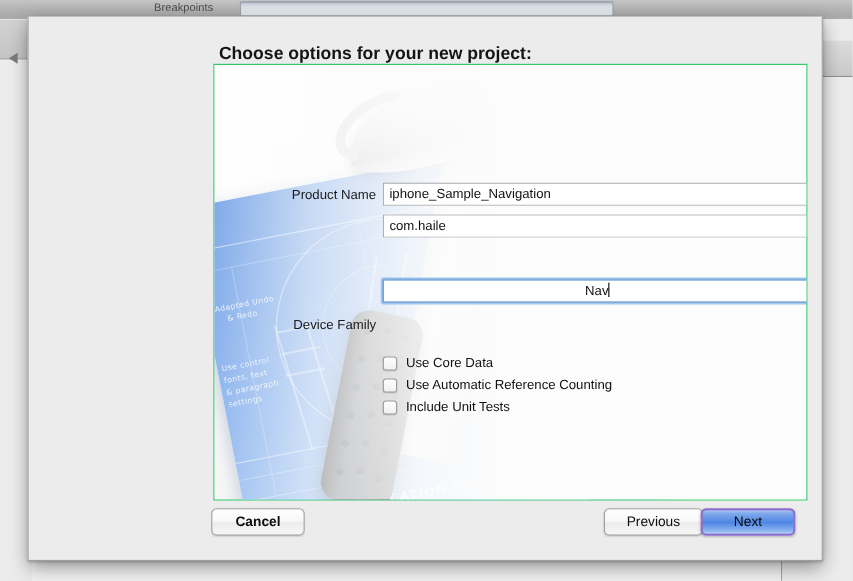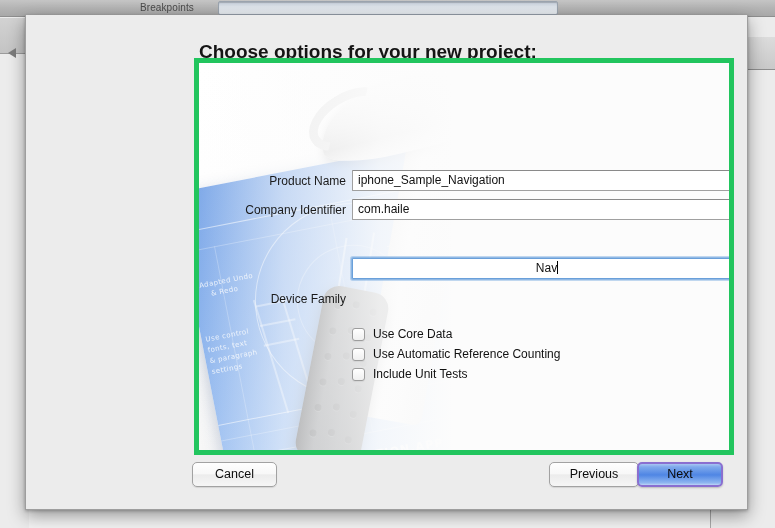--- a/index.html
+++ b/index.html
@@ -68,29 +68,29 @@
   #sheet {
     position: absolute; left: 25px; top: 15px;
     width: 723px; height: 495px;
     background: #ececec;
     border: 1px solid #9e9e9e;
     border-top: none;
     box-shadow: 0 6px 16px rgba(0,0,0,.38), 0 1px 3px rgba(0,0,0,.25);
   }
   #sheet-title {
     position: absolute; left: 173px; top: 26px;
-    font-size: 19px; font-weight: bold; color: #141414;
+    font-size: 16px; font-weight: bold; color: #141414;
   }
 
   
   #panel {
     position: absolute; left: 168px; top: 43px;
     width: 540px; height: 397px;
     background: #fcfcfc;
-    border: 5px solid #22c55e;
+    border: 1px solid #22c55e;
     overflow: hidden;
   }
   #panel-inner {
     position: absolute; inset: 0;
     background: linear-gradient(to bottom, #ffffff 0%, #fdfdfd 55%, #f7f7f7 100%);
   }
 
   
   #blueprint {
     position: absolute; left: 2px; top: 90px;
@@ -250,21 +250,21 @@
   .btn {
     position: absolute; height: 25px;
     background: linear-gradient(to bottom, #fefefe 0%, #f8f8f8 46%, #ececec 52%, #f6f6f6 100%);
     border: 1px solid #a2a2a2;
     border-radius: 5px;
     font-size: 12.5px; color: #0d0d0d;
     line-height: 23px; text-align: center;
     font-family: "Liberation Sans", sans-serif;
     box-shadow: 0 1px 1px rgba(0,0,0,.10);
   }
-  #btn-cancel { left: 166px; top: 447px; width: 85px; }
+  #btn-cancel { left: 166px; top: 447px; width: 85px; font-weight: bold; }
   #btn-previous { left: 523px; top: 447px; width: 90px; }
   #btn-next {
     left: 611px; top: 447px; width: 86px;
     background: linear-gradient(to bottom, #a8c6f2 0%, #7fa9ec 14%, #4f86e4 52%, #8fb6f0 90%, #bcd4f7 100%);
     border: 2px solid #8a6fd0;
     color: #0b0b0b;
     line-height: 21px;
     box-shadow: 0 1px 2px rgba(0,0,0,.22);
   }
 </style>
@@ -355,21 +355,20 @@
       <div id="panel-fade"></div>
 
       <div id="form">
 
         <div class="row" style="top:107px;">
           <span class="flabel">Product Name</span>
           <div class="finput">iphone_Sample_Navigation</div>
         </div>
 
         <div class="row" style="top:136px;">
-          <span class="flabel">Company Identifier</span>
           <div class="finput">com.haile</div>
         </div>
 
 
         <div class="row" style="top:195px;">
           <div class="finput focused"><span>Nav</span><span class="caret"></span></div>
         </div>
 
         <div class="row" style="top:225px;">
           <span class="flabel">Device Family</span>

